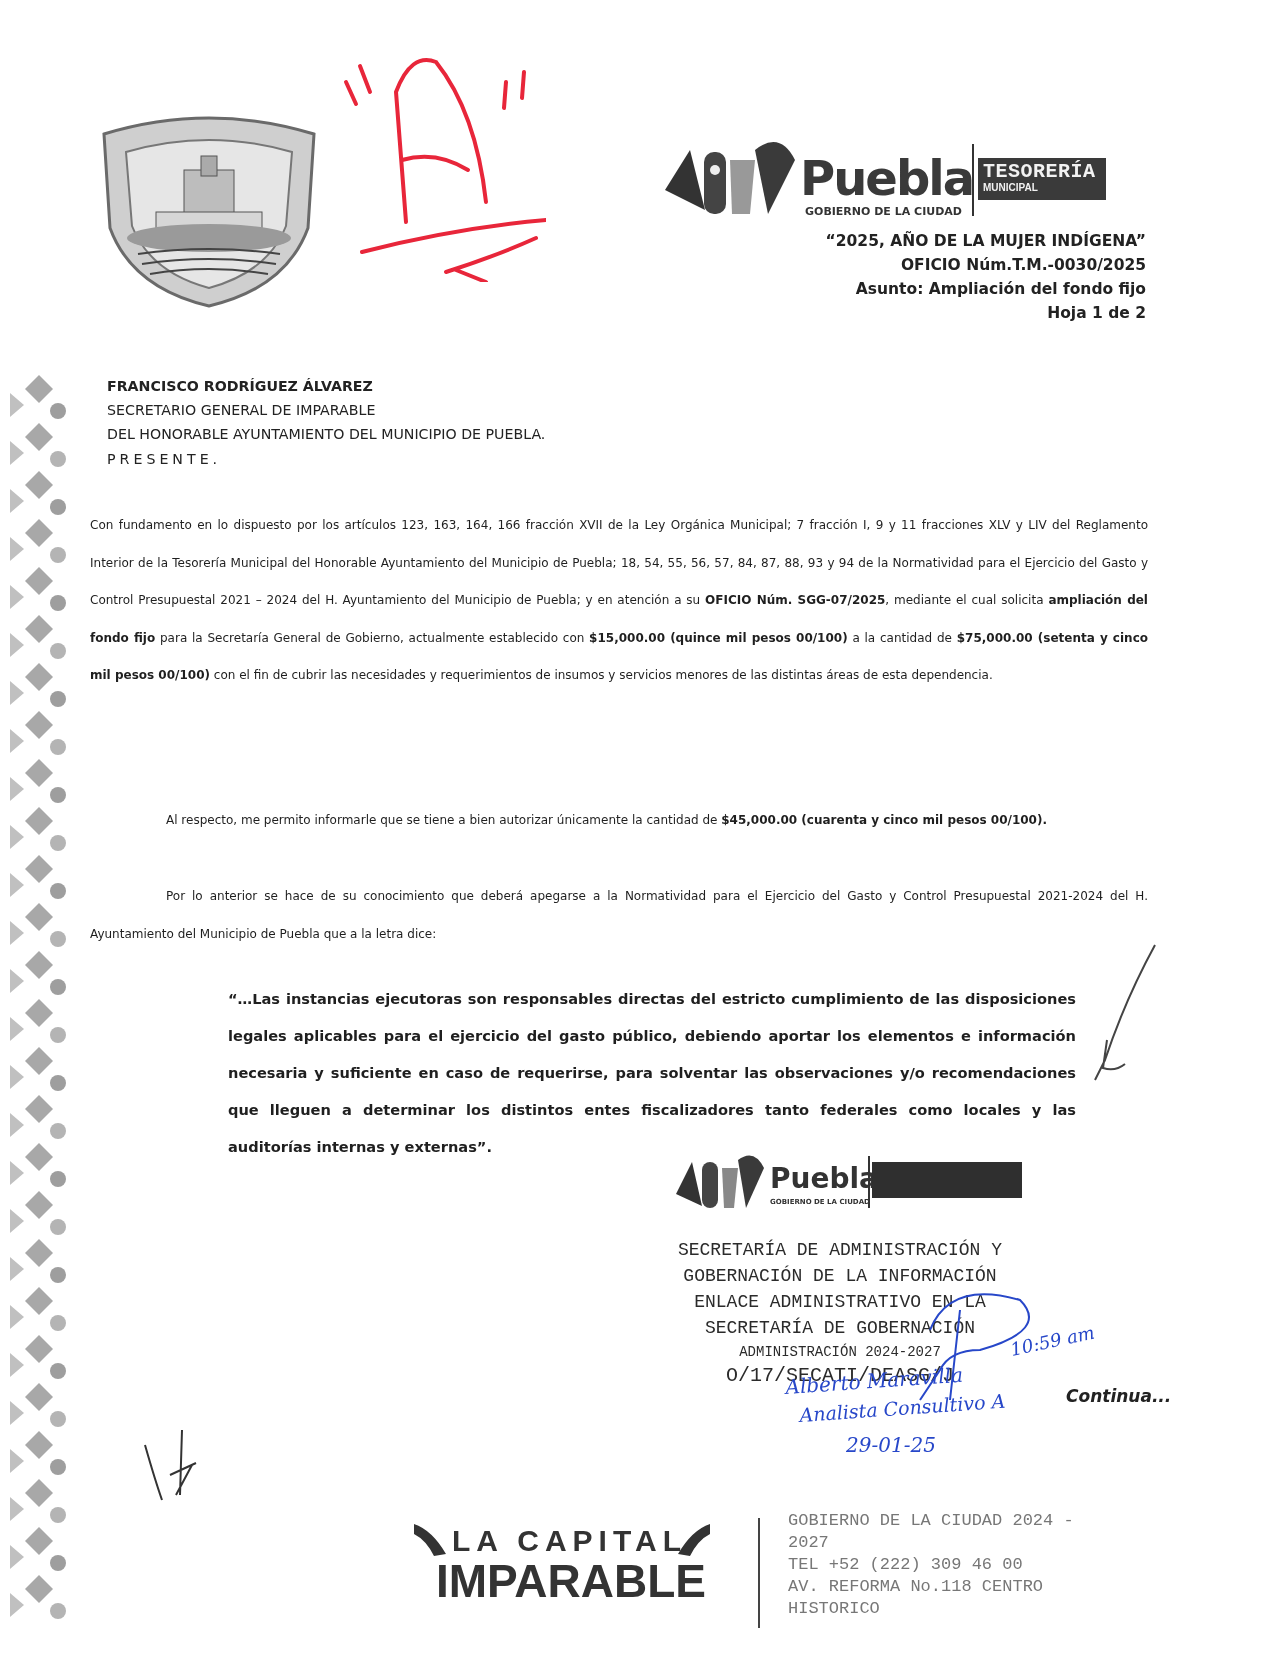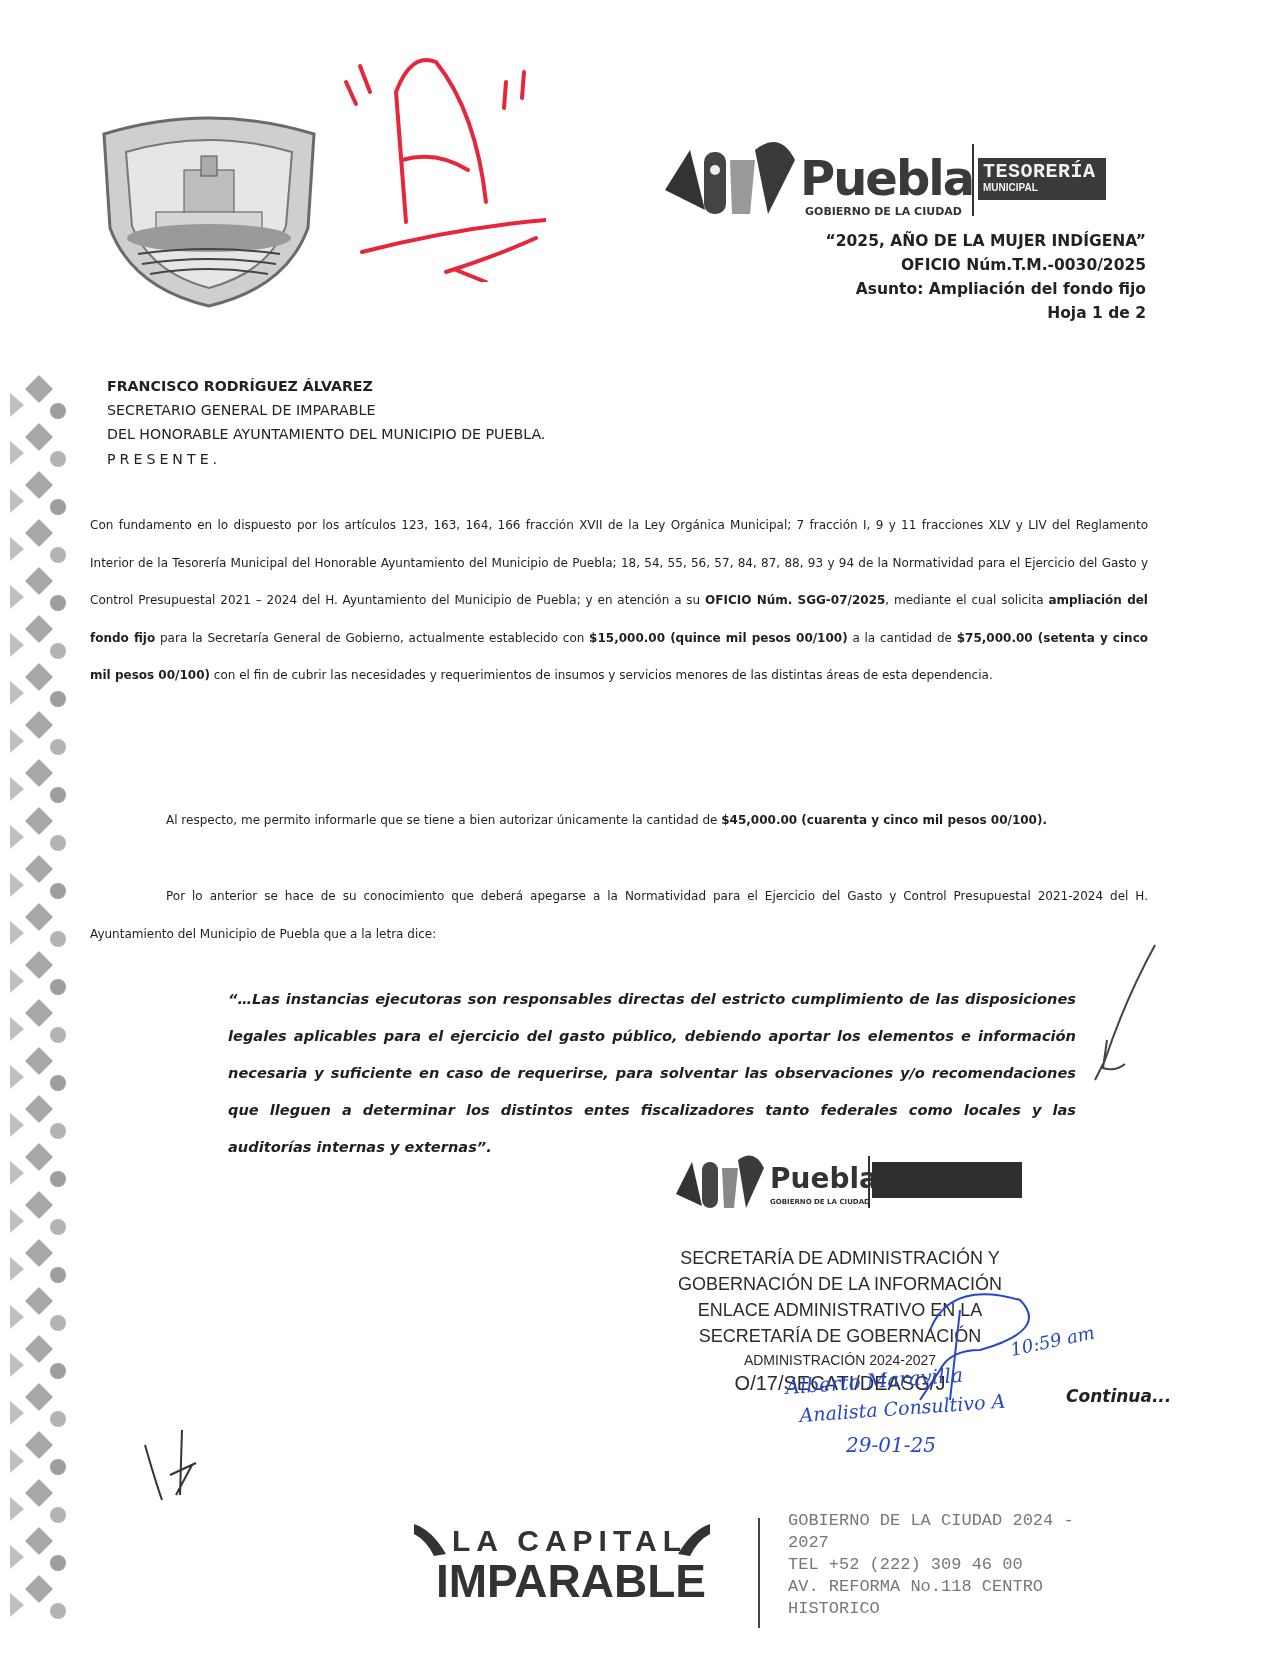--- a/index.html
+++ b/index.html
@@ -37,26 +37,26 @@
   .a1 { top:378px; font-weight:bold; }
   .a2 { top:402px; }
   .a3 { top:426px; }
   .a4 { top:451px; letter-spacing:4px; }
 
   
   .para { left:90px; width:1058px; font-family:"DejaVu Sans",sans-serif; font-size:12px; line-height:37.5px; color:#1f1f1f; text-align:justify; }
   .p1 { top:507px; }
   .p2 { top:802px; text-indent:76px; }
   .p3 { top:878px; text-indent:76px; }
-  .quote { left:228px; width:848px; top:980px; font-family:"DejaVu Sans",sans-serif; font-weight:bold; font-style:italic; font-size:14.6px; line-height:37px; text-align:justify; color:#1f1f1f; }
+  .quote { left:228px; width:848px; top:980px; font-family:"DejaVu Sans",sans-serif; font-weight:bold; font-size:14.6px; line-height:37px; text-align:justify; color:#1f1f1f; }
   b { font-weight:bold; }
 
   
   .stamp-logo { left:672px; top:1148px; width:350px; height:70px; }
-  .stamp-text { left:640px; width:400px; text-align:center; font-family:Liberation Sans, sans-serif; color:#2b2b2b;margin-top:8px; }
+  .stamp-text { left:640px; width:400px; text-align:center; font-family:Liberation Mono, monospace; color:#2b2b2b; }
   .s1 { top:1240px; font-size:18px; }
   .s2 { top:1266px; font-size:18px; }
   .s3 { top:1292px; font-size:18px; }
   .s4 { top:1318px; font-size:18px; }
   .s5 { top:1344px; font-size:14px; }
   .s6 { top:1364px; font-size:20px; }
 
   .continua { left:1066px; top:1386px; font-family:"DejaVu Sans",sans-serif; font-weight:bold; font-style:italic; font-size:17px; color:#222; }
 
   

